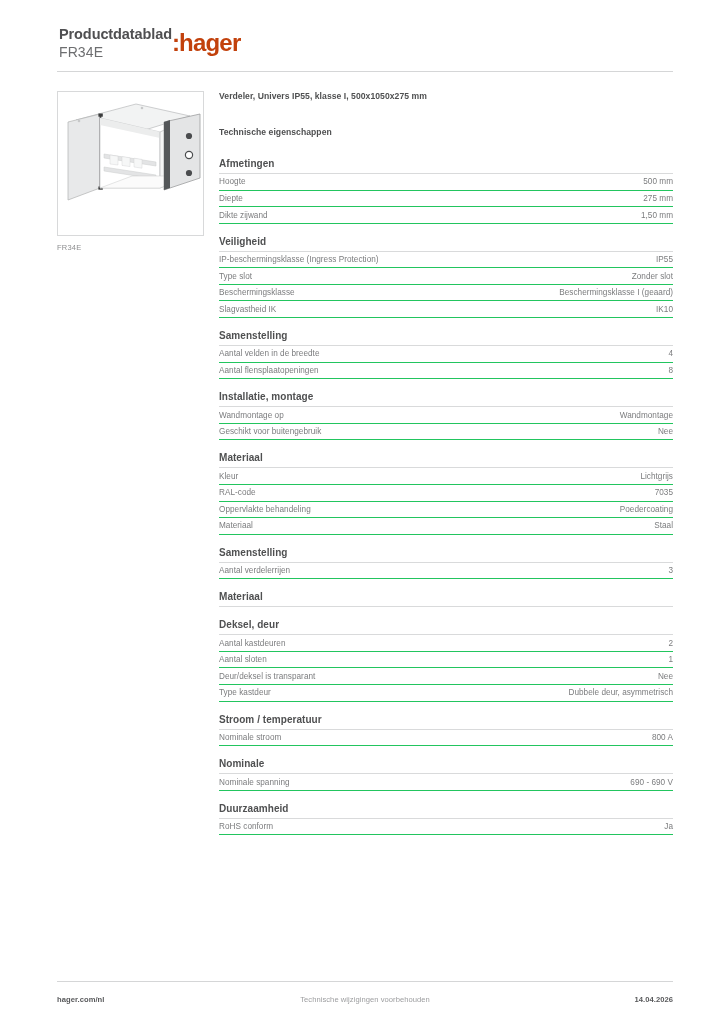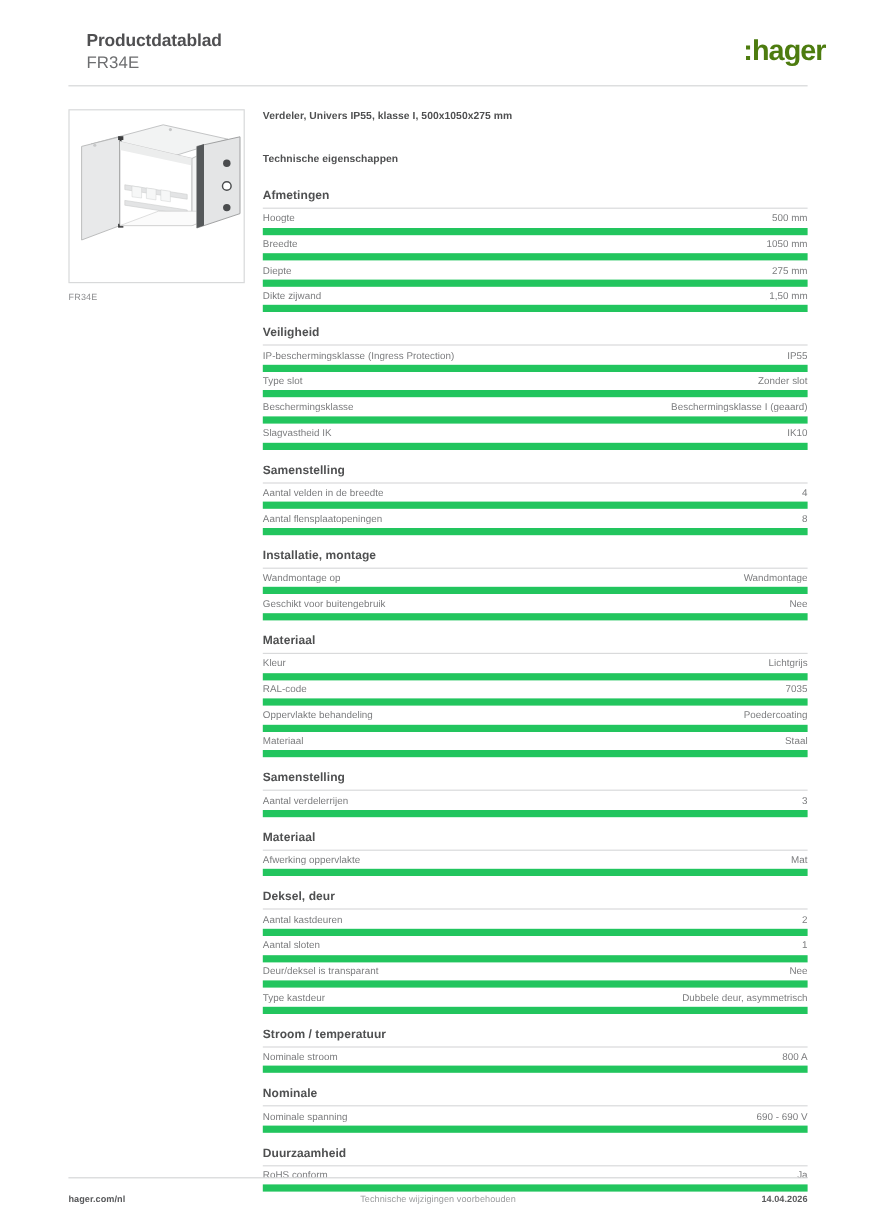--- a/index.html
+++ b/index.html
@@ -18,27 +18,25 @@
   .page {
     position: relative;
     width: 724px;
     height: 1024px;
     box-sizing: border-box;
   }
 
   
   .header {
     position: absolute;
-    left: 72px;
+    left: 59px;
     top: 26px;
     width: 616px;
     display: flex;
-    justify-content: space-between;
     align-items: flex-start;
-    gap: 24px;
   }
   .title-block { line-height: 1.18; }
   .doc-title {
     font-size: 14.5px;
     font-weight: bold;
     color: #4f4f51;
     letter-spacing: -0.1px;
   }
   .doc-subtitle {
     font-size: 14px;
@@ -112,21 +110,21 @@
     font-weight: bold;
     color: #4f5051;
     padding-bottom: 4px;
     border-bottom: 1px solid #d9dadb;
     letter-spacing: 0.05px;
   }
   .spec-row {
     display: flex;
     justify-content: space-between;
     align-items: baseline;
-    border-bottom: 6px solid #22c55e;
+    border-bottom: 1px solid #22c55e;
     padding: 3.4px 0 3.2px 0;
     font-size: 8.2px;
     color: #7b7c7e;
     letter-spacing: 0.03px;
   }
   .spec-label { text-align: left; }
   .spec-value { text-align: right; white-space: nowrap; padding-left: 14px; }
 
   
   .footer-rule {
@@ -160,21 +158,21 @@
 </head>
 <body>
 
 <div class="page">
 
   <div class="header">
     <div class="title-block">
       <div class="doc-title">Productdatablad</div>
       <div class="doc-subtitle">FR34E</div>
     </div>
-    <div class="logo" style="color: #4d7c0f;">:hager</div>
+    <div class="logo" style="color: #c2410c;">:hager</div>
   </div>
   <div class="header-rule"></div>
 
   <div class="image-box">
     <svg width="145" height="143" viewBox="0 0 145 143">
 
       <polygon points="18,28 78,12 132,24 74,42" fill="#f2f3f3" stroke="#b9babb" stroke-width="0.7"></polygon>
 
       <polygon points="10,30 42,22 42,96 10,108" fill="#e8e9ea" stroke="#b0b1b2" stroke-width="0.7"></polygon>
 
@@ -213,24 +211,20 @@
     <div class="product-desc">Verdeler, Univers IP55, klasse I, 500x1050x275 mm</div>
     <div class="tech-heading">Technische eigenschappen</div>
     <div id="spec-groups-container">
         <div class="spec-group">
           <div class="group-title">Afmetingen</div>
           <div class="spec-row">
             <div class="spec-label">Hoogte</div>
             <div class="spec-value">500 mm</div>
           </div>
           <div class="spec-row">
-            <div class="spec-label">Breedte</div>
-            <div class="spec-value">1050 mm</div>
-          </div>
-          <div class="spec-row">
             <div class="spec-label">Diepte</div>
             <div class="spec-value">275 mm</div>
           </div>
           <div class="spec-row">
             <div class="spec-label">Dikte zijwand</div>
             <div class="spec-value">1,50 mm</div>
           </div>
         </div>
         <div class="spec-group">
           <div class="group-title">Veiligheid</div>
@@ -294,24 +288,20 @@
         </div>
         <div class="spec-group">
           <div class="group-title">Samenstelling</div>
           <div class="spec-row">
             <div class="spec-label">Aantal verdelerrijen</div>
             <div class="spec-value">3</div>
           </div>
         </div>
         <div class="spec-group">
           <div class="group-title">Materiaal</div>
-          <div class="spec-row">
-            <div class="spec-label">Afwerking oppervlakte</div>
-            <div class="spec-value">Mat</div>
-          </div>
         </div>
         <div class="spec-group">
           <div class="group-title">Deksel, deur</div>
           <div class="spec-row">
             <div class="spec-label">Aantal kastdeuren</div>
             <div class="spec-value">2</div>
           </div>
           <div class="spec-row">
             <div class="spec-label">Aantal sloten</div>
             <div class="spec-value">1</div>

